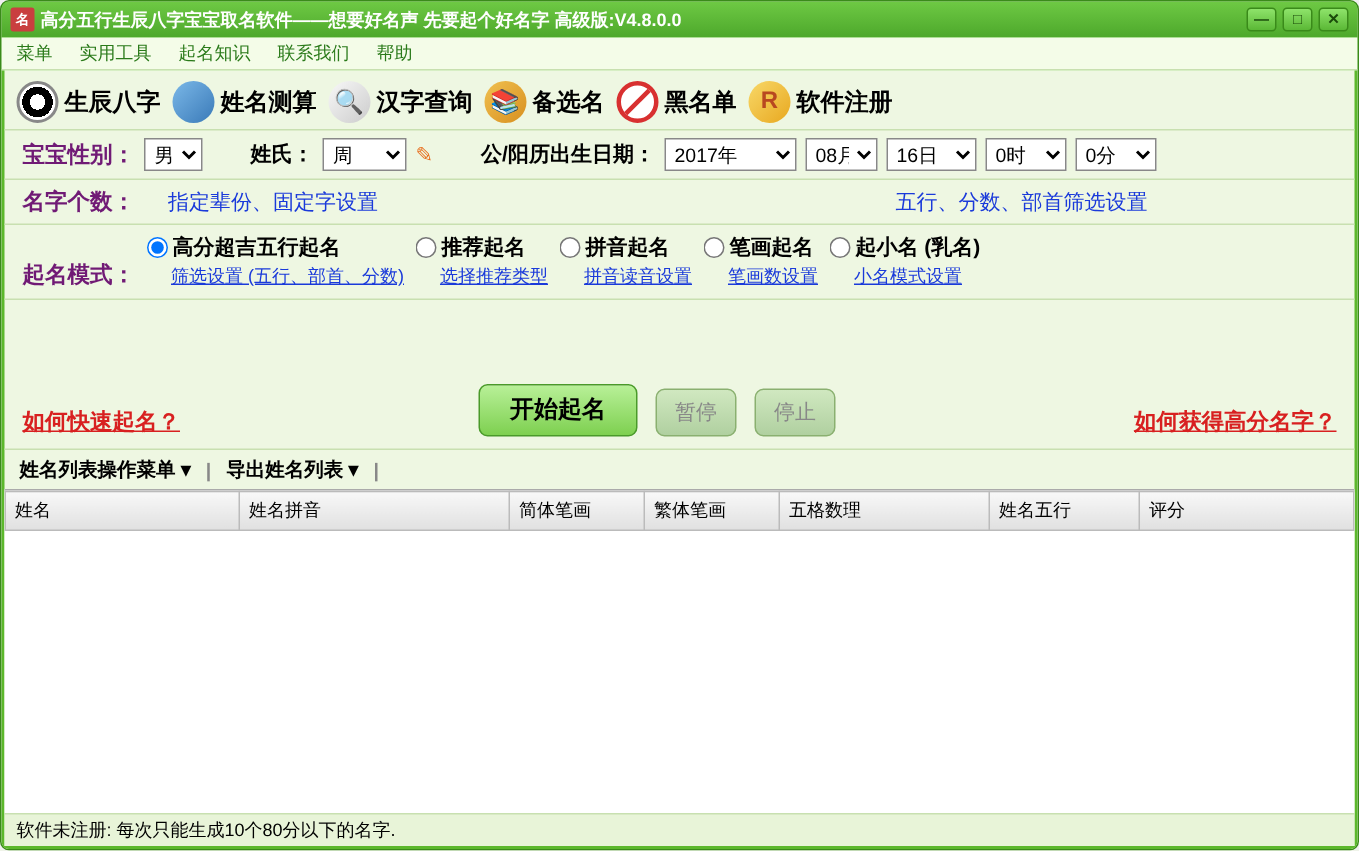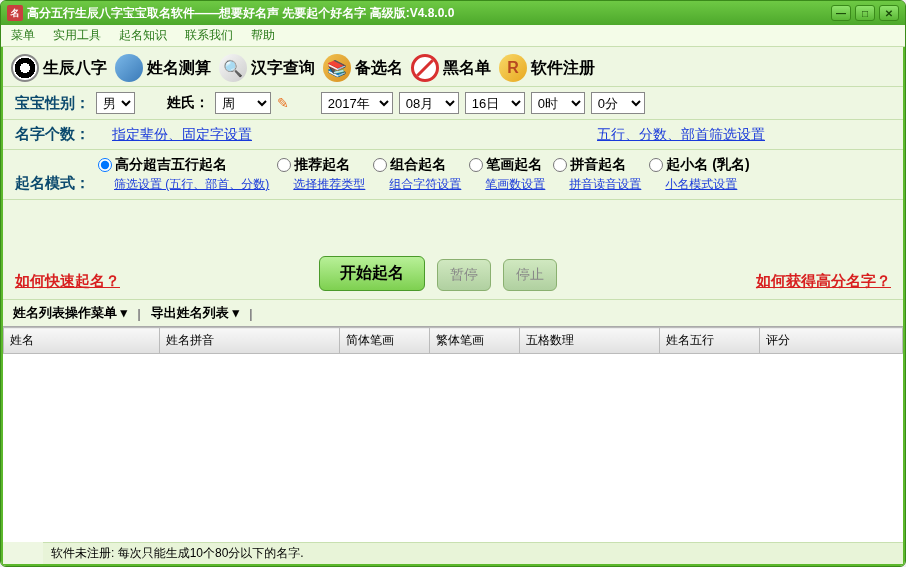--- a/index.html
+++ b/index.html
@@ -17,41 +17,41 @@
 .tool-item { display: flex; align-items: center; gap: 4px; font-size: 16px; font-weight: bold; cursor: pointer; }
 .tool-icon { width: 28px; height: 28px; border-radius: 50%; display: flex; align-items: center; justify-content: center; font-size: 16px; }
 .bagua { background: radial-gradient(circle,#fff 30%,#000 30%,#000 60%,#fff 60%); border: 2px solid #888; }
 .globe { background: linear-gradient(135deg,#7bb8e8,#3a7ab8); }
 .mag { background: linear-gradient(135deg,#f8f8f8,#ccc); }
 .book { background: linear-gradient(135deg,#f0c050,#d89020); }
 .forbid { background: #fff; border: 3px solid #d83030; position: relative; }
 .forbid::after { content:""; position:absolute; width:100%; height:3px; background:#d83030; top:50%; left:0; transform: translateY(-50%) rotate(-45deg); }
 .reg { background: linear-gradient(135deg,#f8d868,#e8a820); color:#b84820; font-weight:bold; }
 .form-row { display: flex; align-items: center; padding: 5px 12px; gap: 6px; border-bottom: 1px solid #c8e0b0; }
-.label-green { color: #0c4a6e; font-size: 15px; font-weight: bold; }
+.label-green { color: #701a75; font-size: 15px; font-weight: bold; }
 .label-black { color: #000; font-size: 14px; font-weight: bold; }
 select { height: 22px; border: 1px solid #888; background: #fff; font-size: 13px; padding: 0 2px; }
 .edit-icon { color: #e87020; font-size: 14px; cursor: pointer; }
-.link-blue { color: #1a3ada; text-decoration: underline; cursor: pointer; font-size: 14px; }
+.link-blue { color: #1a3ada; cursor: pointer; font-size: 14px; }
 .link-red { color: #d82020; text-decoration: underline; cursor: pointer; font-size: 15px; font-weight: bold; }
 .radio-row { display: flex; align-items: flex-end; padding: 6px 12px; gap: 8px; border-bottom: 1px solid #c8e0b0; }
 .radio-col { display: flex; flex-direction: column; align-items: flex-start; gap: 2px; }
 .radio-opt { display: flex; align-items: center; gap: 3px; font-size: 14px; font-weight: bold; cursor: pointer; }
 .radio-opt input { width:14px; height:14px; }
 .sub-link { color: #1a3ada; text-decoration: underline; font-size: 12px; cursor: pointer; margin-left: 16px; }
 .action-row { display: flex; align-items: flex-end; padding: 8px 12px; gap: 12px; border-bottom: 1px solid #c8e0b0; }
 .btn-primary { padding: 6px 20px; background: linear-gradient(to bottom,#b8f098,#7ed050); border: 1px solid #4a9a2a; border-radius: 6px; font-size: 16px; font-weight: bold; cursor: pointer; margin-top: 48px; }
 .btn-disabled { padding: 6px 12px; background: linear-gradient(to bottom,#d0e8c0,#b0d0a0); border: 1px solid #8ab070; border-radius: 6px; font-size: 14px; color: #888; cursor: default; }
 .list-ops { display: flex; align-items: center; padding: 4px 10px; gap: 10px; font-size: 13px; font-weight: bold; }
 .list-ops .drop { cursor: pointer; }
 .list-ops .sep { color: #888; }
 .table-wrap { flex: 1; background: #fff; margin: 0; border-top: 1px solid #aaa; overflow: auto; }
 table { width: 100%; border-collapse: collapse; }
 th { background: linear-gradient(to bottom,#f8f8f8,#e0e0e0); border: 1px solid #bbb; padding: 4px 6px; text-align: left; font-size: 12px; font-weight: normal; }
-.statusbar { height: 22px; background: #e8f4d8; border-top: 1px solid #c8e0b0; display: flex; align-items: center; padding: 0 8px; font-size: 12px; margin-left: 40px; }
+.statusbar { height: 22px; background: #e8f4d8; border-top: 1px solid #c8e0b0; display: flex; align-items: center; padding: 0 8px; font-size: 12px; }
 .spacer { flex: 1; }
 </style>
 </head>
 <body>
 
 <div class="window">
   <div class="titlebar">
     <span class="titlebar-icon">名</span>
     <span class="titlebar-text">高分五行生辰八字宝宝取名软件——想要好名声 先要起个好名字  高级版:V4.8.0.0</span>
     <div class="win-controls">
@@ -99,22 +99,23 @@
     </div>
 
     <div class="form-row">
       <span class="label-green">宝宝性别：</span>
       <select><option>男</option></select>
       <span style="width:20px"></span>
       <span class="label-black">姓氏：</span>
       <select style="width:56px"><option>周</option></select>
       <span class="edit-icon">✎</span>
       <span style="width:20px"></span>
-      <select style="width:72px"><option>2017年</option></select>
-      <select style="width:60px"><option>08月</option></select>
+      <span class="label-black">公/阳历出生日期：</span>
+      <select style="width:88px"><option>2017年</option></select>
+      <select style="width:48px"><option>08月</option></select>
       <select style="width:60px"><option>16日</option></select>
       <select style="width:54px"><option>0时</option></select>
       <select style="width:54px"><option>0分</option></select>
     </div>
 
     <div class="form-row">
       <span class="label-green">名字个数：</span>
       <span style="width:10px"></span>
       <span class="link-blue">指定辈份、固定字设置</span>
       <span class="spacer"></span>
@@ -134,37 +135,30 @@
       <div class="radio-col">
           <label class="radio-opt">
             <input type="radio" name="m" style="">
             <span>推荐起名</span>
           </label>
           <span class="sub-link">选择推荐类型</span>
         </div>
       <div class="radio-col">
           <label class="radio-opt">
             <input type="radio" name="m" style="">
-            <span>组合起名</span>
-          </label>
-          <span class="sub-link">组合字符设置</span>
+            <span>拼音起名</span>
+          </label>
+          <span class="sub-link">拼音读音设置</span>
         </div>
       <div class="radio-col">
           <label class="radio-opt">
             <input type="radio" name="m" style="">
             <span>笔画起名</span>
           </label>
           <span class="sub-link">笔画数设置</span>
-        </div>
-      <div class="radio-col">
-          <label class="radio-opt">
-            <input type="radio" name="m" style="">
-            <span>拼音起名</span>
-          </label>
-          <span class="sub-link">拼音读音设置</span>
         </div>
       <div class="radio-col">
           <label class="radio-opt">
             <input type="radio" name="m" style="">
             <span>起小名 (乳名)</span>
           </label>
           <span class="sub-link">小名模式设置</span>
         </div>
     </div>
 

